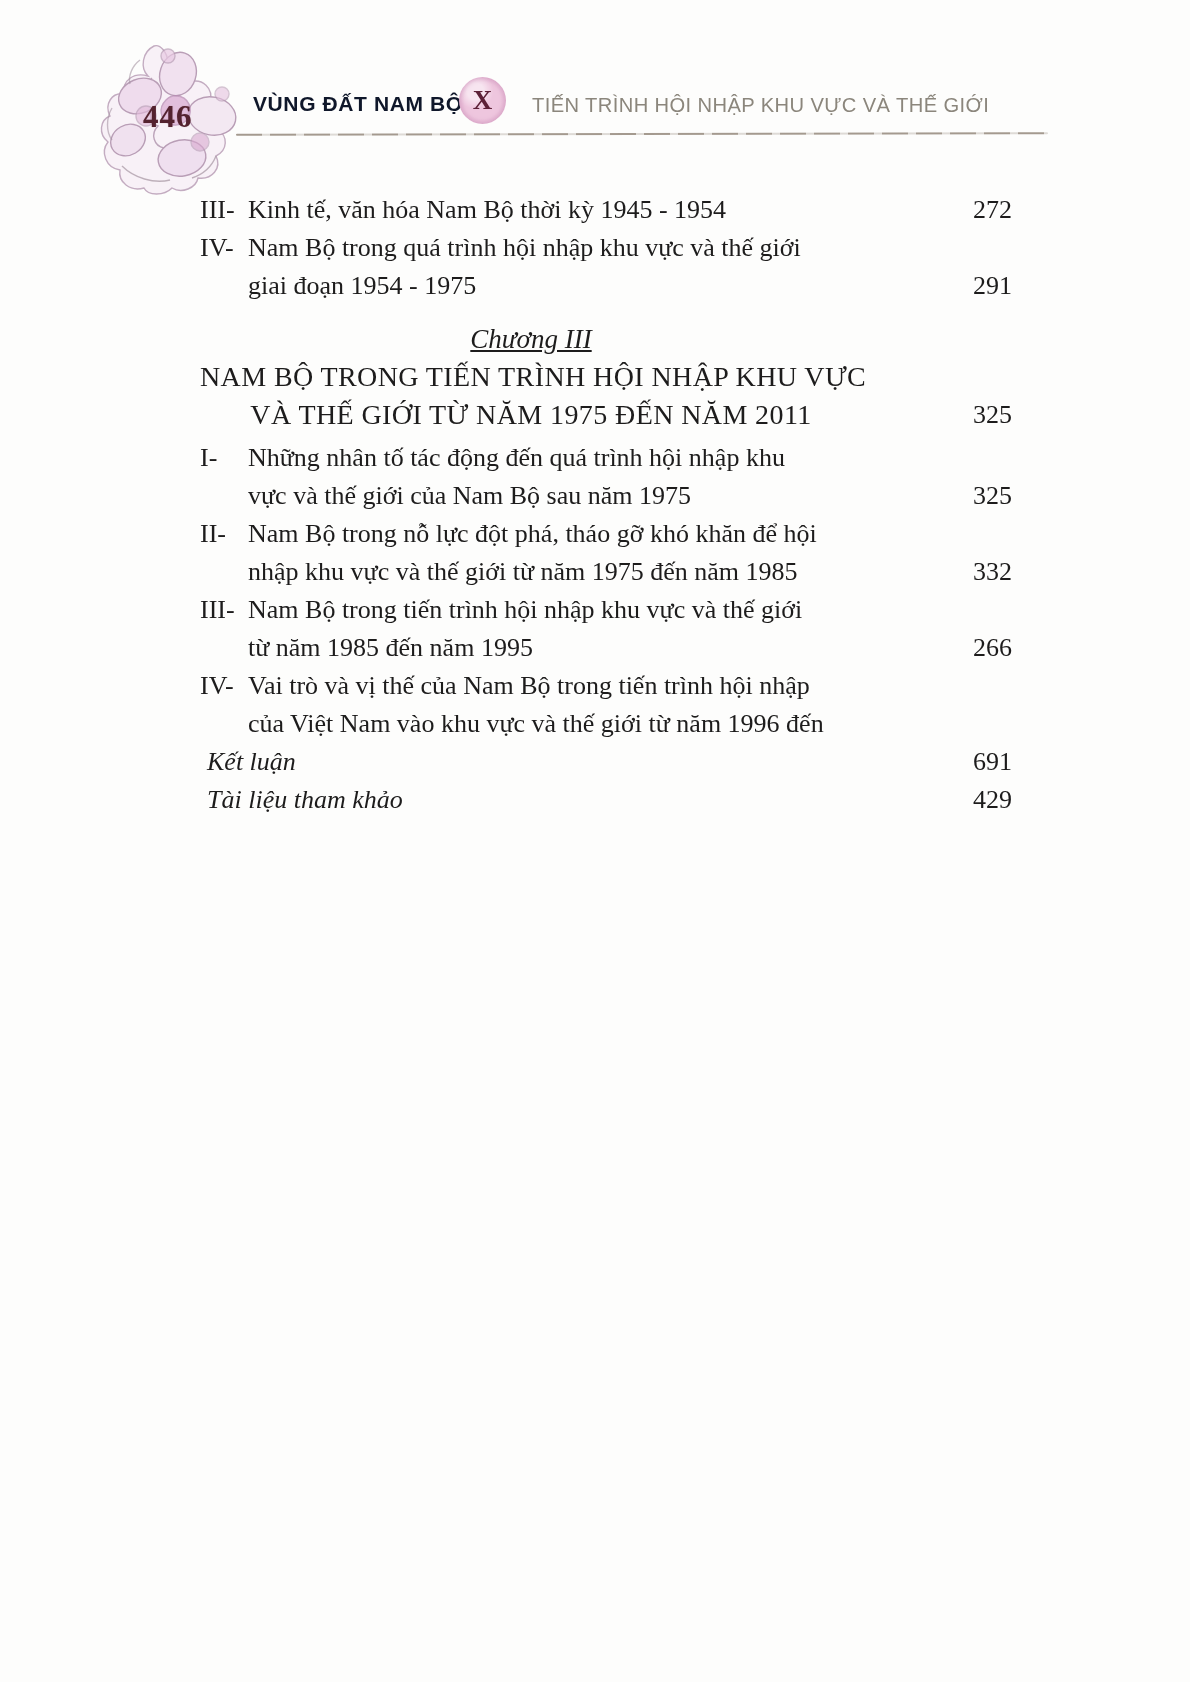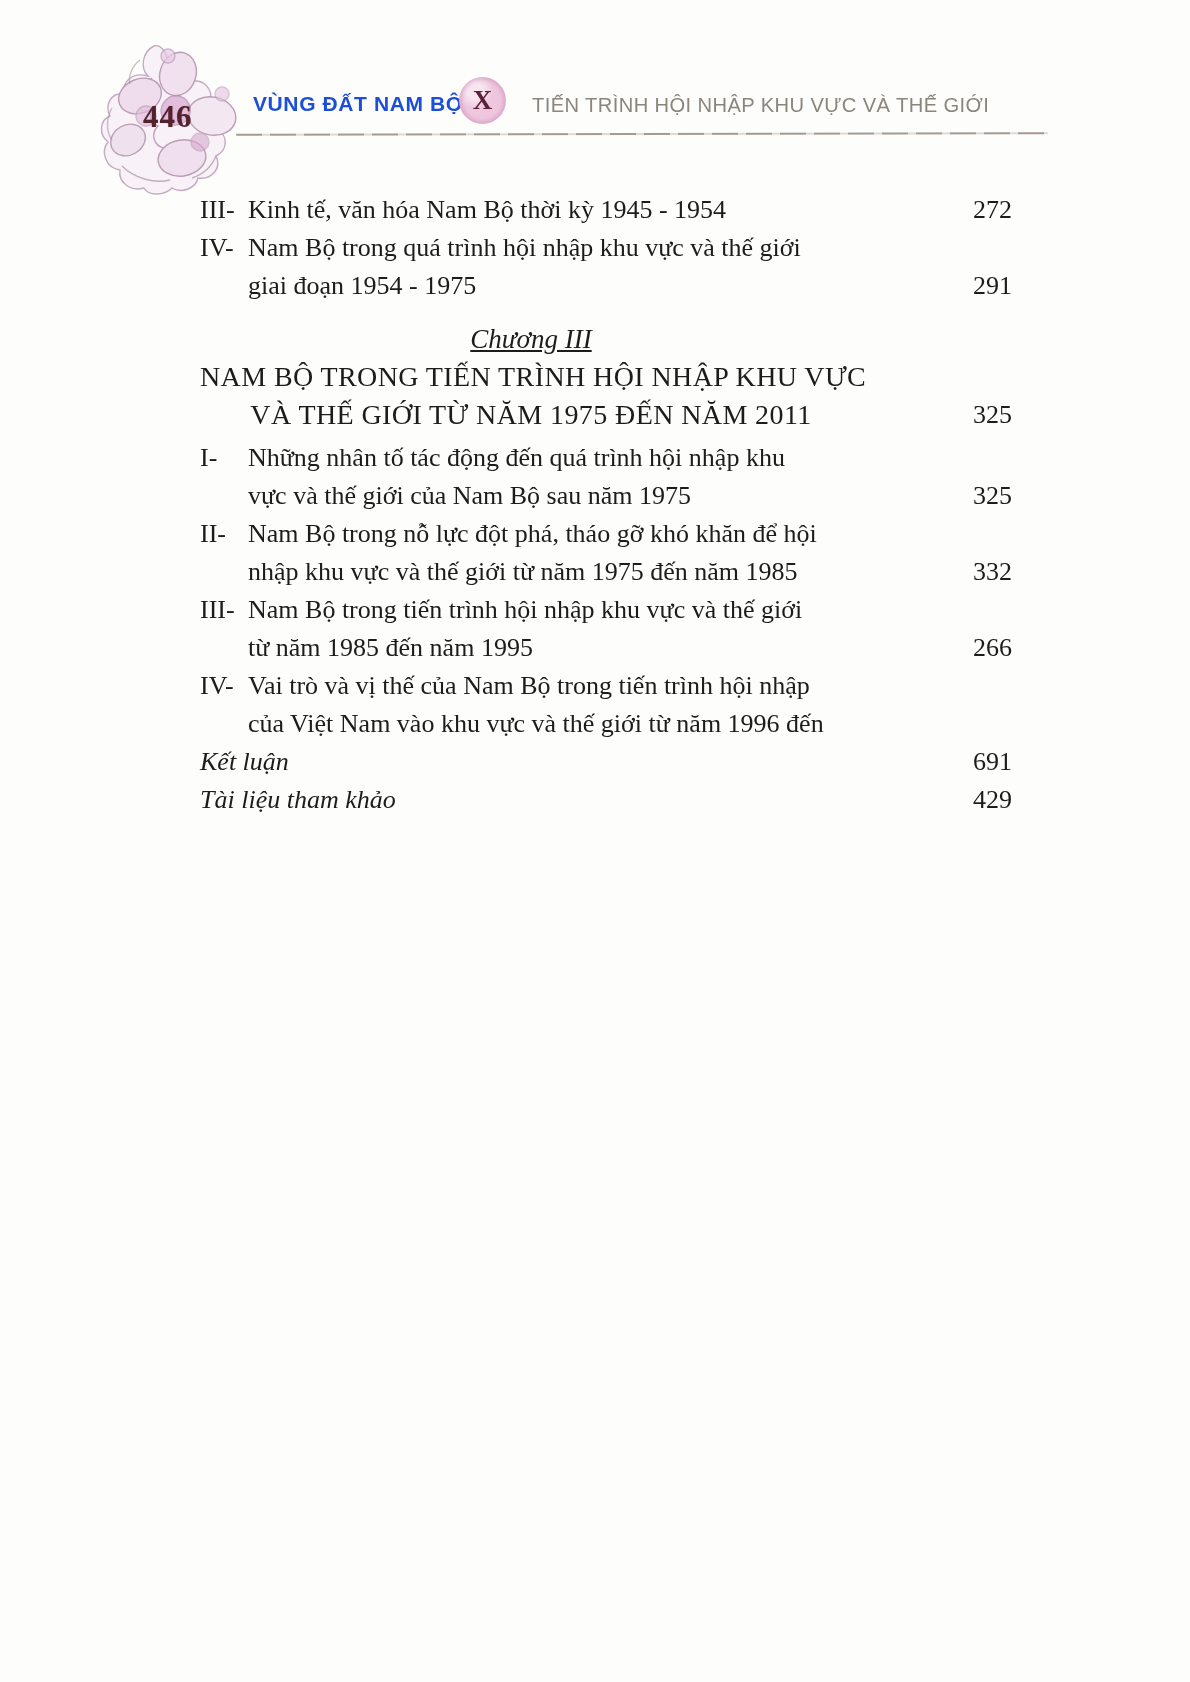--- a/index.html
+++ b/index.html
@@ -22,21 +22,21 @@
   .folio{
     position:absolute;left:143px;top:99px;
     font-family:"Liberation Serif","DejaVu Serif",serif;
     font-weight:bold;font-size:31px;color:#54222f;
     letter-spacing:1px;
     text-shadow:0 0 1px rgba(84,34,47,.4);
   }
   .book-title{
     position:absolute;left:253px;top:92px;
     font-family:"Liberation Sans","DejaVu Sans",sans-serif;
-    font-weight:bold;font-size:21px;color:#1d4ed8;
+    font-weight:bold;font-size:21px;color:#0f172a;
     letter-spacing:.6px;white-space:nowrap;
   }
   .badge{
     position:absolute;left:459px;top:77px;width:47px;height:47px;
     border-radius:50%;
     background:
       radial-gradient(circle at 35% 30%, rgba(255,255,255,.55) 0 18%, rgba(255,255,255,0) 40%),
       radial-gradient(circle, #eec6de 0 55%, #dfaccc 80%, #e7bcd6 100%);
     box-shadow:inset 0 0 6px #d39ec2;
     display:flex;align-items:center;justify-content:center;
@@ -72,21 +72,21 @@
   }
   .toc-row .marker{flex:none;width:48px;}
   .toc-row .text{flex:1;min-width:0;}
   .toc-row .pagenum{flex:none;width:150px;text-align:right;}
   .row-chapter-label{margin-top:15px;}
   .row-chapter-label .text{text-align:center;font-style:italic;font-size:27px;text-decoration:underline;}
   .row-chapter-title .text{
     text-align:center;font-size:28px;letter-spacing:.4px;font-family:Liberation Serif, serif;
   }
   .row-first-item{margin-top:5px;}
-  .row-entry-italic .text{font-style:italic;}
+  .row-entry-italic .text{font-style:italic;margin-left:7px;}
 </style>
 </head>
 <body>
 
 <div class="page">
 
   <div class="header">
 
     <svg class="flower" viewBox="0 0 185 158" xmlns="http://www.w3.org/2000/svg">
       <g stroke="#b294af" stroke-width="1.4" fill="none" opacity=".9">

